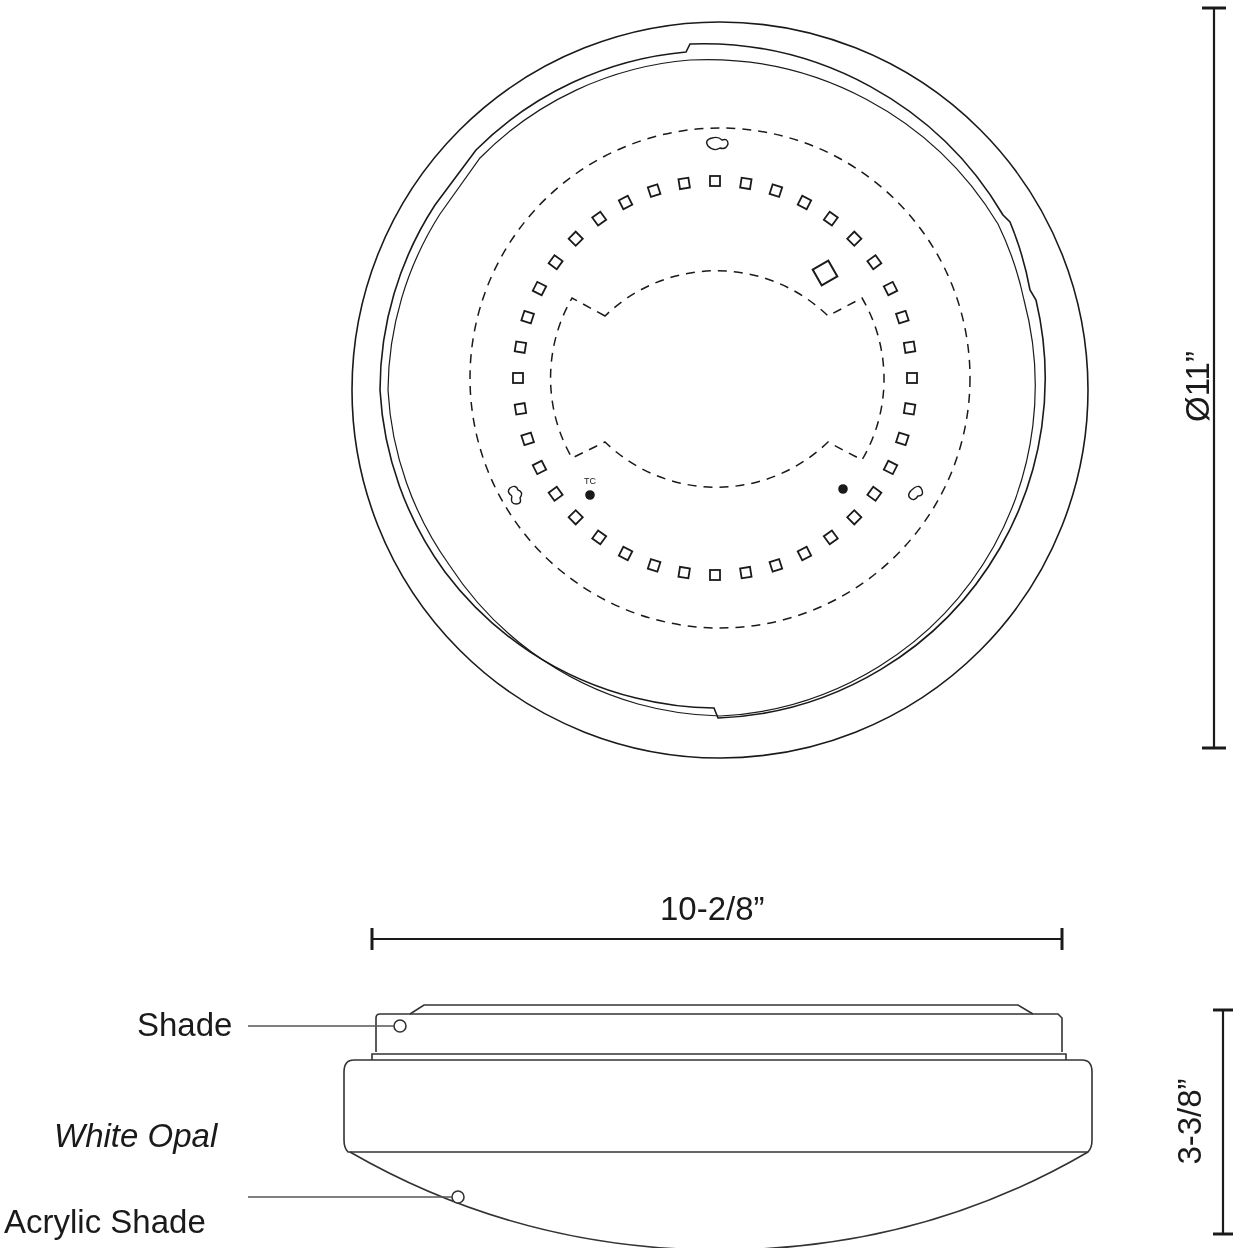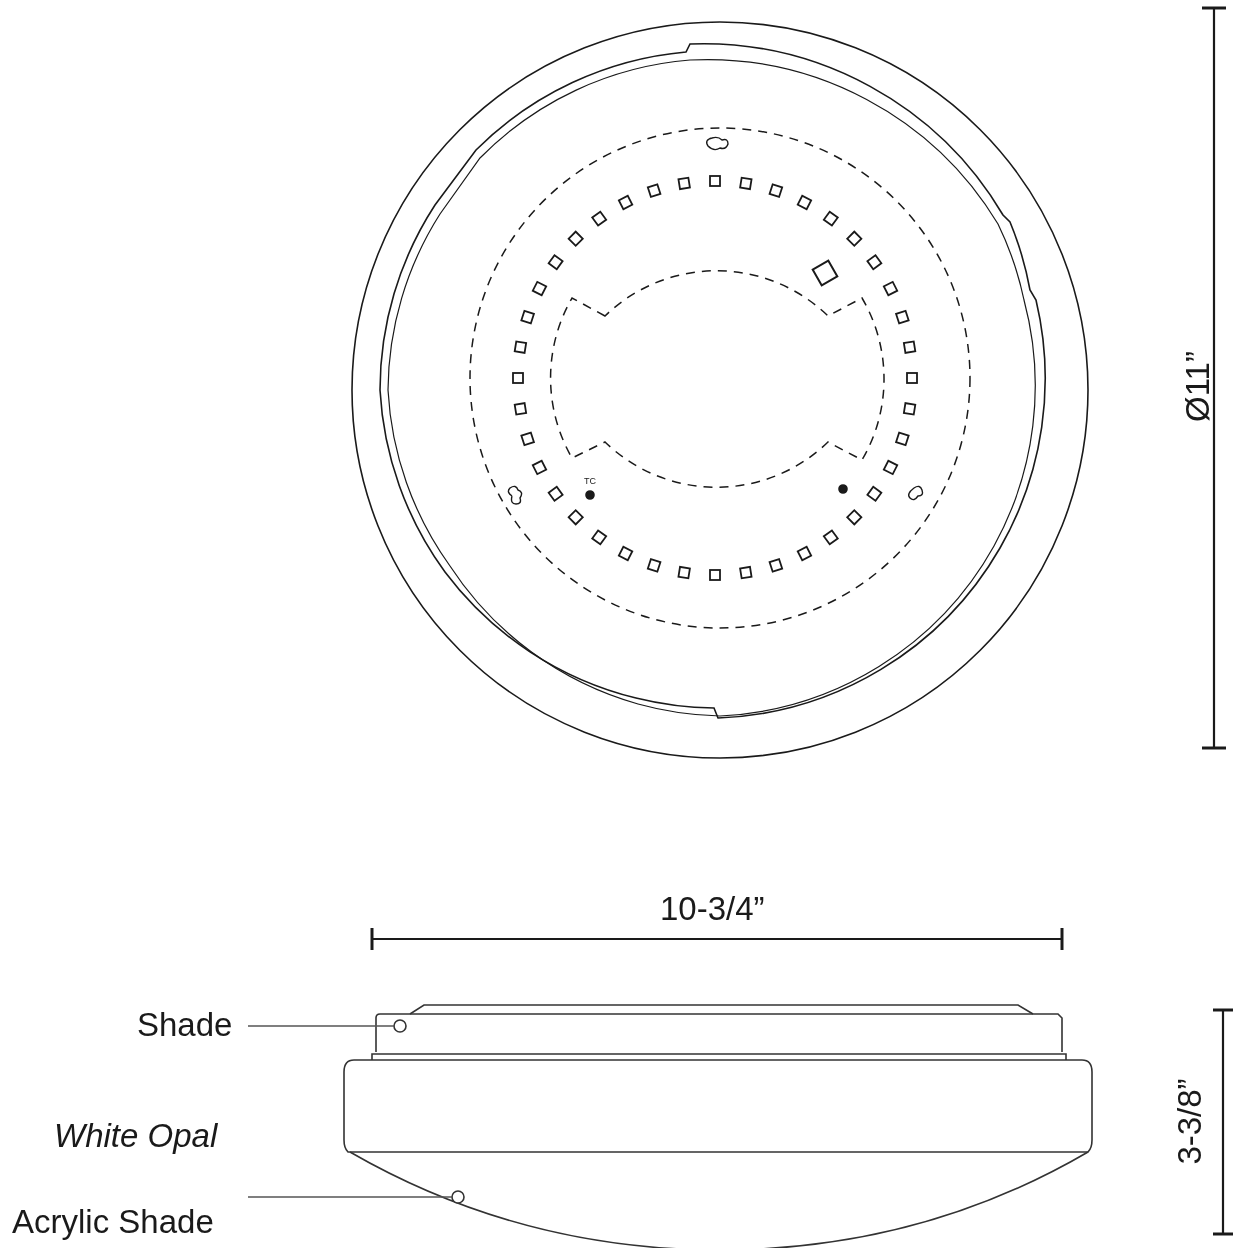--- a/index.html
+++ b/index.html
@@ -99,17 +99,17 @@
     <path d="M 354 1060 L 1082 1060 Q 1092 1060 1092 1072 L 1092 1140 Q 1092 1148 1088 1152 L 348 1152 Q 344 1148 344 1140 L 344 1072 Q 344 1060 354 1060 Z"></path>
     <path d="M 350 1152 Q 520 1250 720 1250 Q 920 1250 1088 1152"></path>
     <circle cx="400" cy="1026" r="6" fill="#fff"></circle>
     <circle cx="458" cy="1197" r="6" fill="#fff"></circle>
     <line x1="248" y1="1026" x2="394" y2="1026" stroke="#555"></line>
     <line x1="248" y1="1197" x2="452" y2="1197" stroke="#555"></line>
   </g>
 </svg>
 
 <div class="lbl rot" style="left:1152px;top:370px;width:90px;text-align:center;">Ø11”</div>
-<div class="lbl" style="left:660px;top:892px;">10-3/4”</div>
+<div class="lbl" style="left:660px;top:892px;">10-2/8”</div>
 <div class="lbl rot" style="left:1134px;top:1105px;width:110px;text-align:center;">3-3/8”</div>
 <div class="lbl" style="left:137px;top:1008px;">Shade</div>
 <div class="lbl" style="left:54px;top:1119px;font-style:italic;">White Opal</div>
-<div class="lbl" style="left:12px;top:1205px;">Acrylic Shade</div>
+<div class="lbl" style="left:4px;top:1205px;">Acrylic Shade</div>
 
 </body></html>

